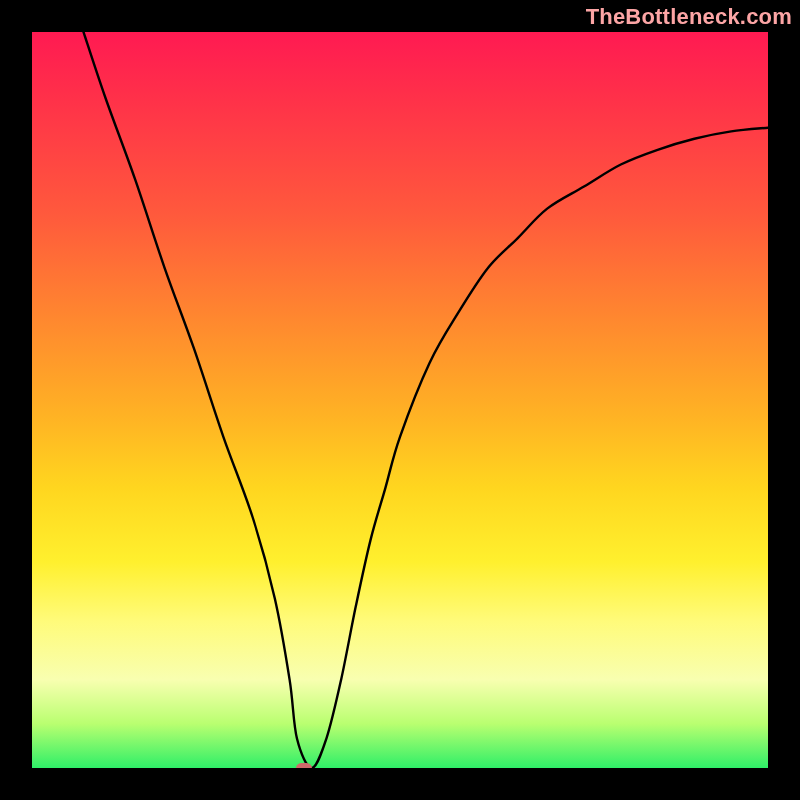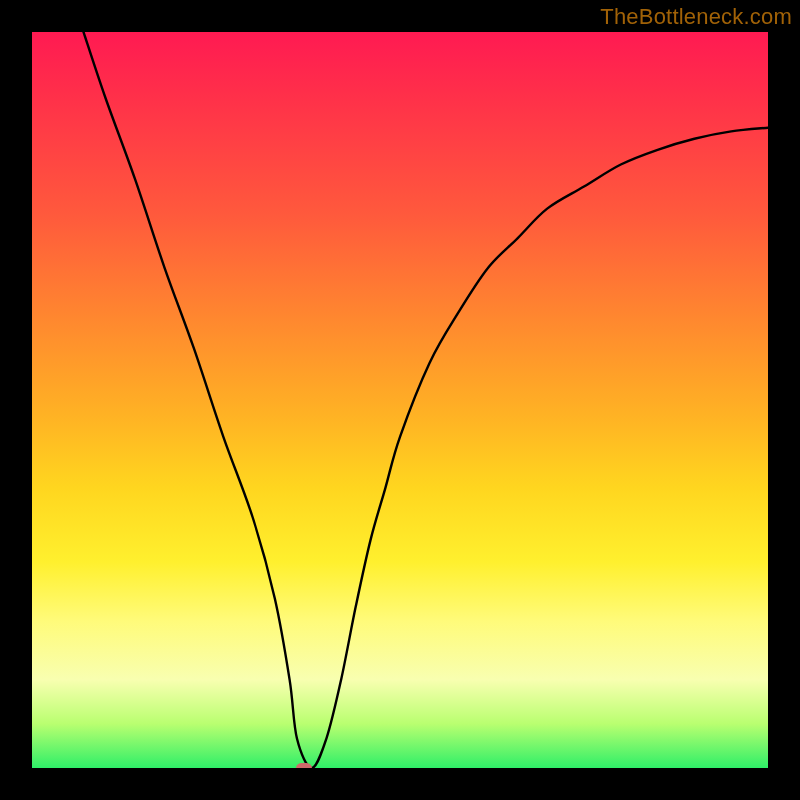--- a/index.html
+++ b/index.html
@@ -49,23 +49,23 @@
   .curve-svg {
     position: absolute;
     inset: 0;
     width: 100%;
     height: 100%;
   }
   .watermark {
     position: absolute;
     top: 4px;
     right: 8px;
-    color: #a16207;
+    color: #fca5a5;
     font-size: 22px;
-    font-weight: 400;
+    font-weight: 700;
     letter-spacing: 0.2px;
     user-select: none;
   }
   .marker {
     position: absolute;
     width: 16px;
     height: 10px;
     background: #cf6a6a;
     border-radius: 6px / 5px;
     transform: translate(-50%, -50%);

